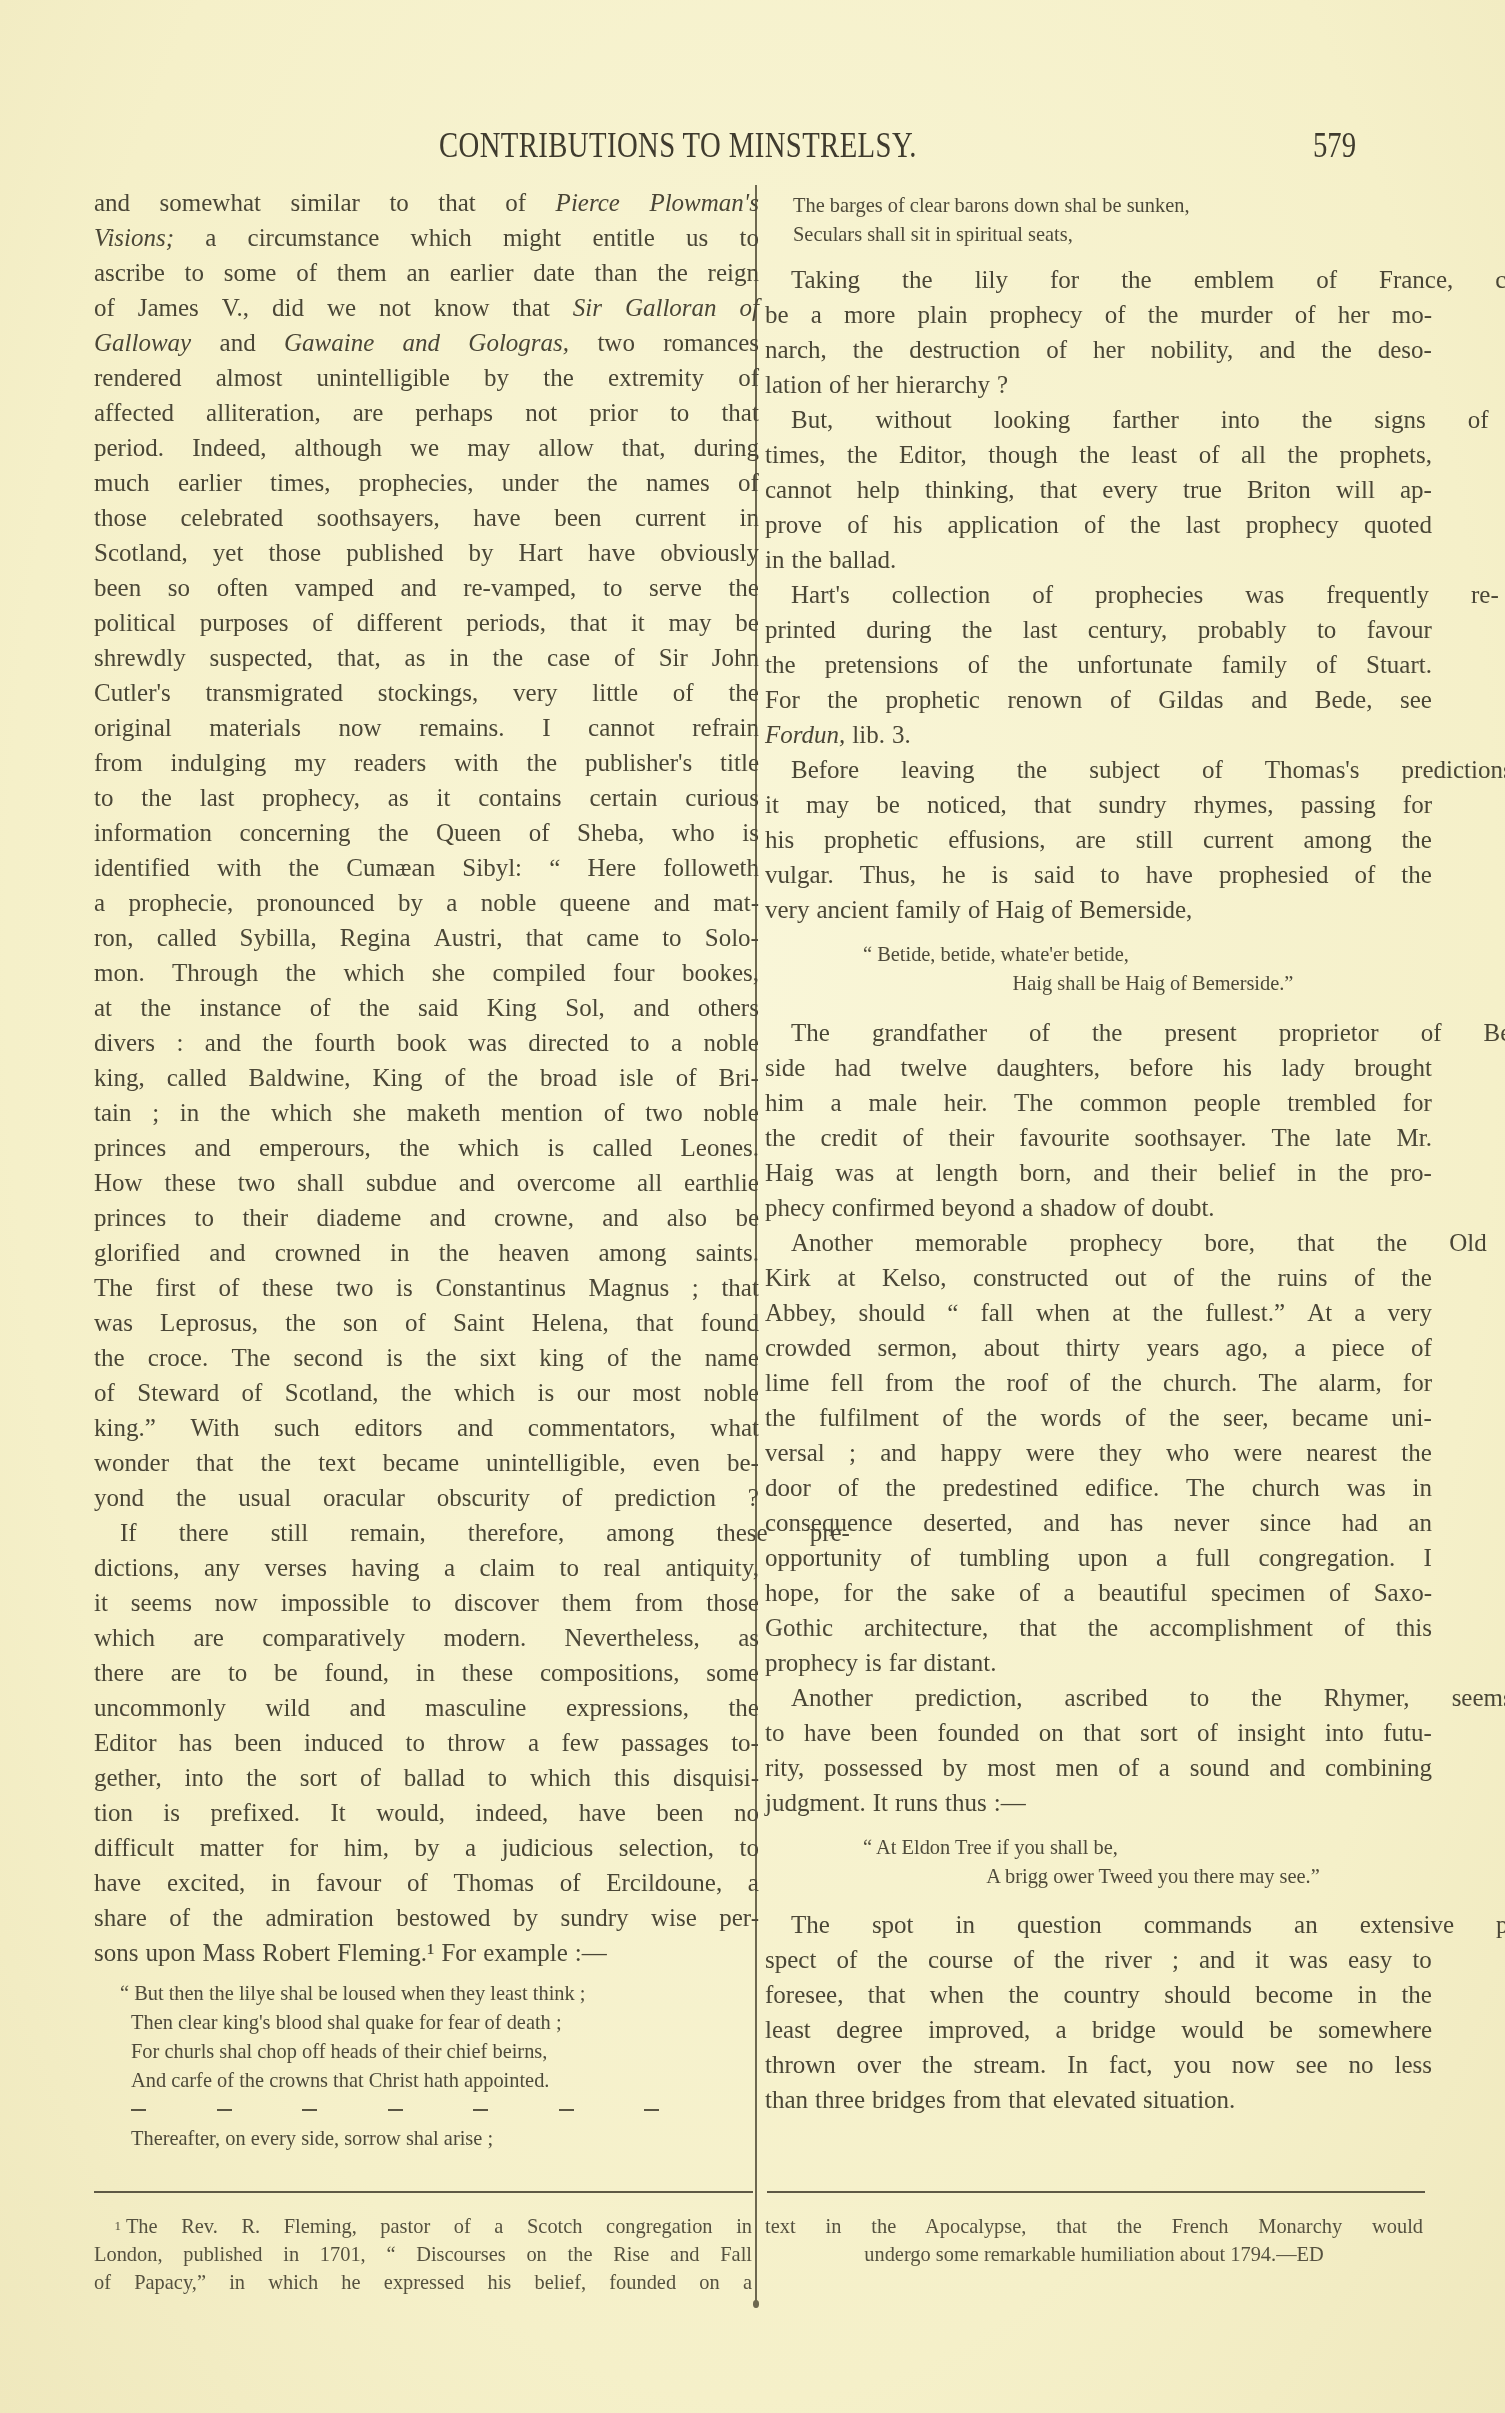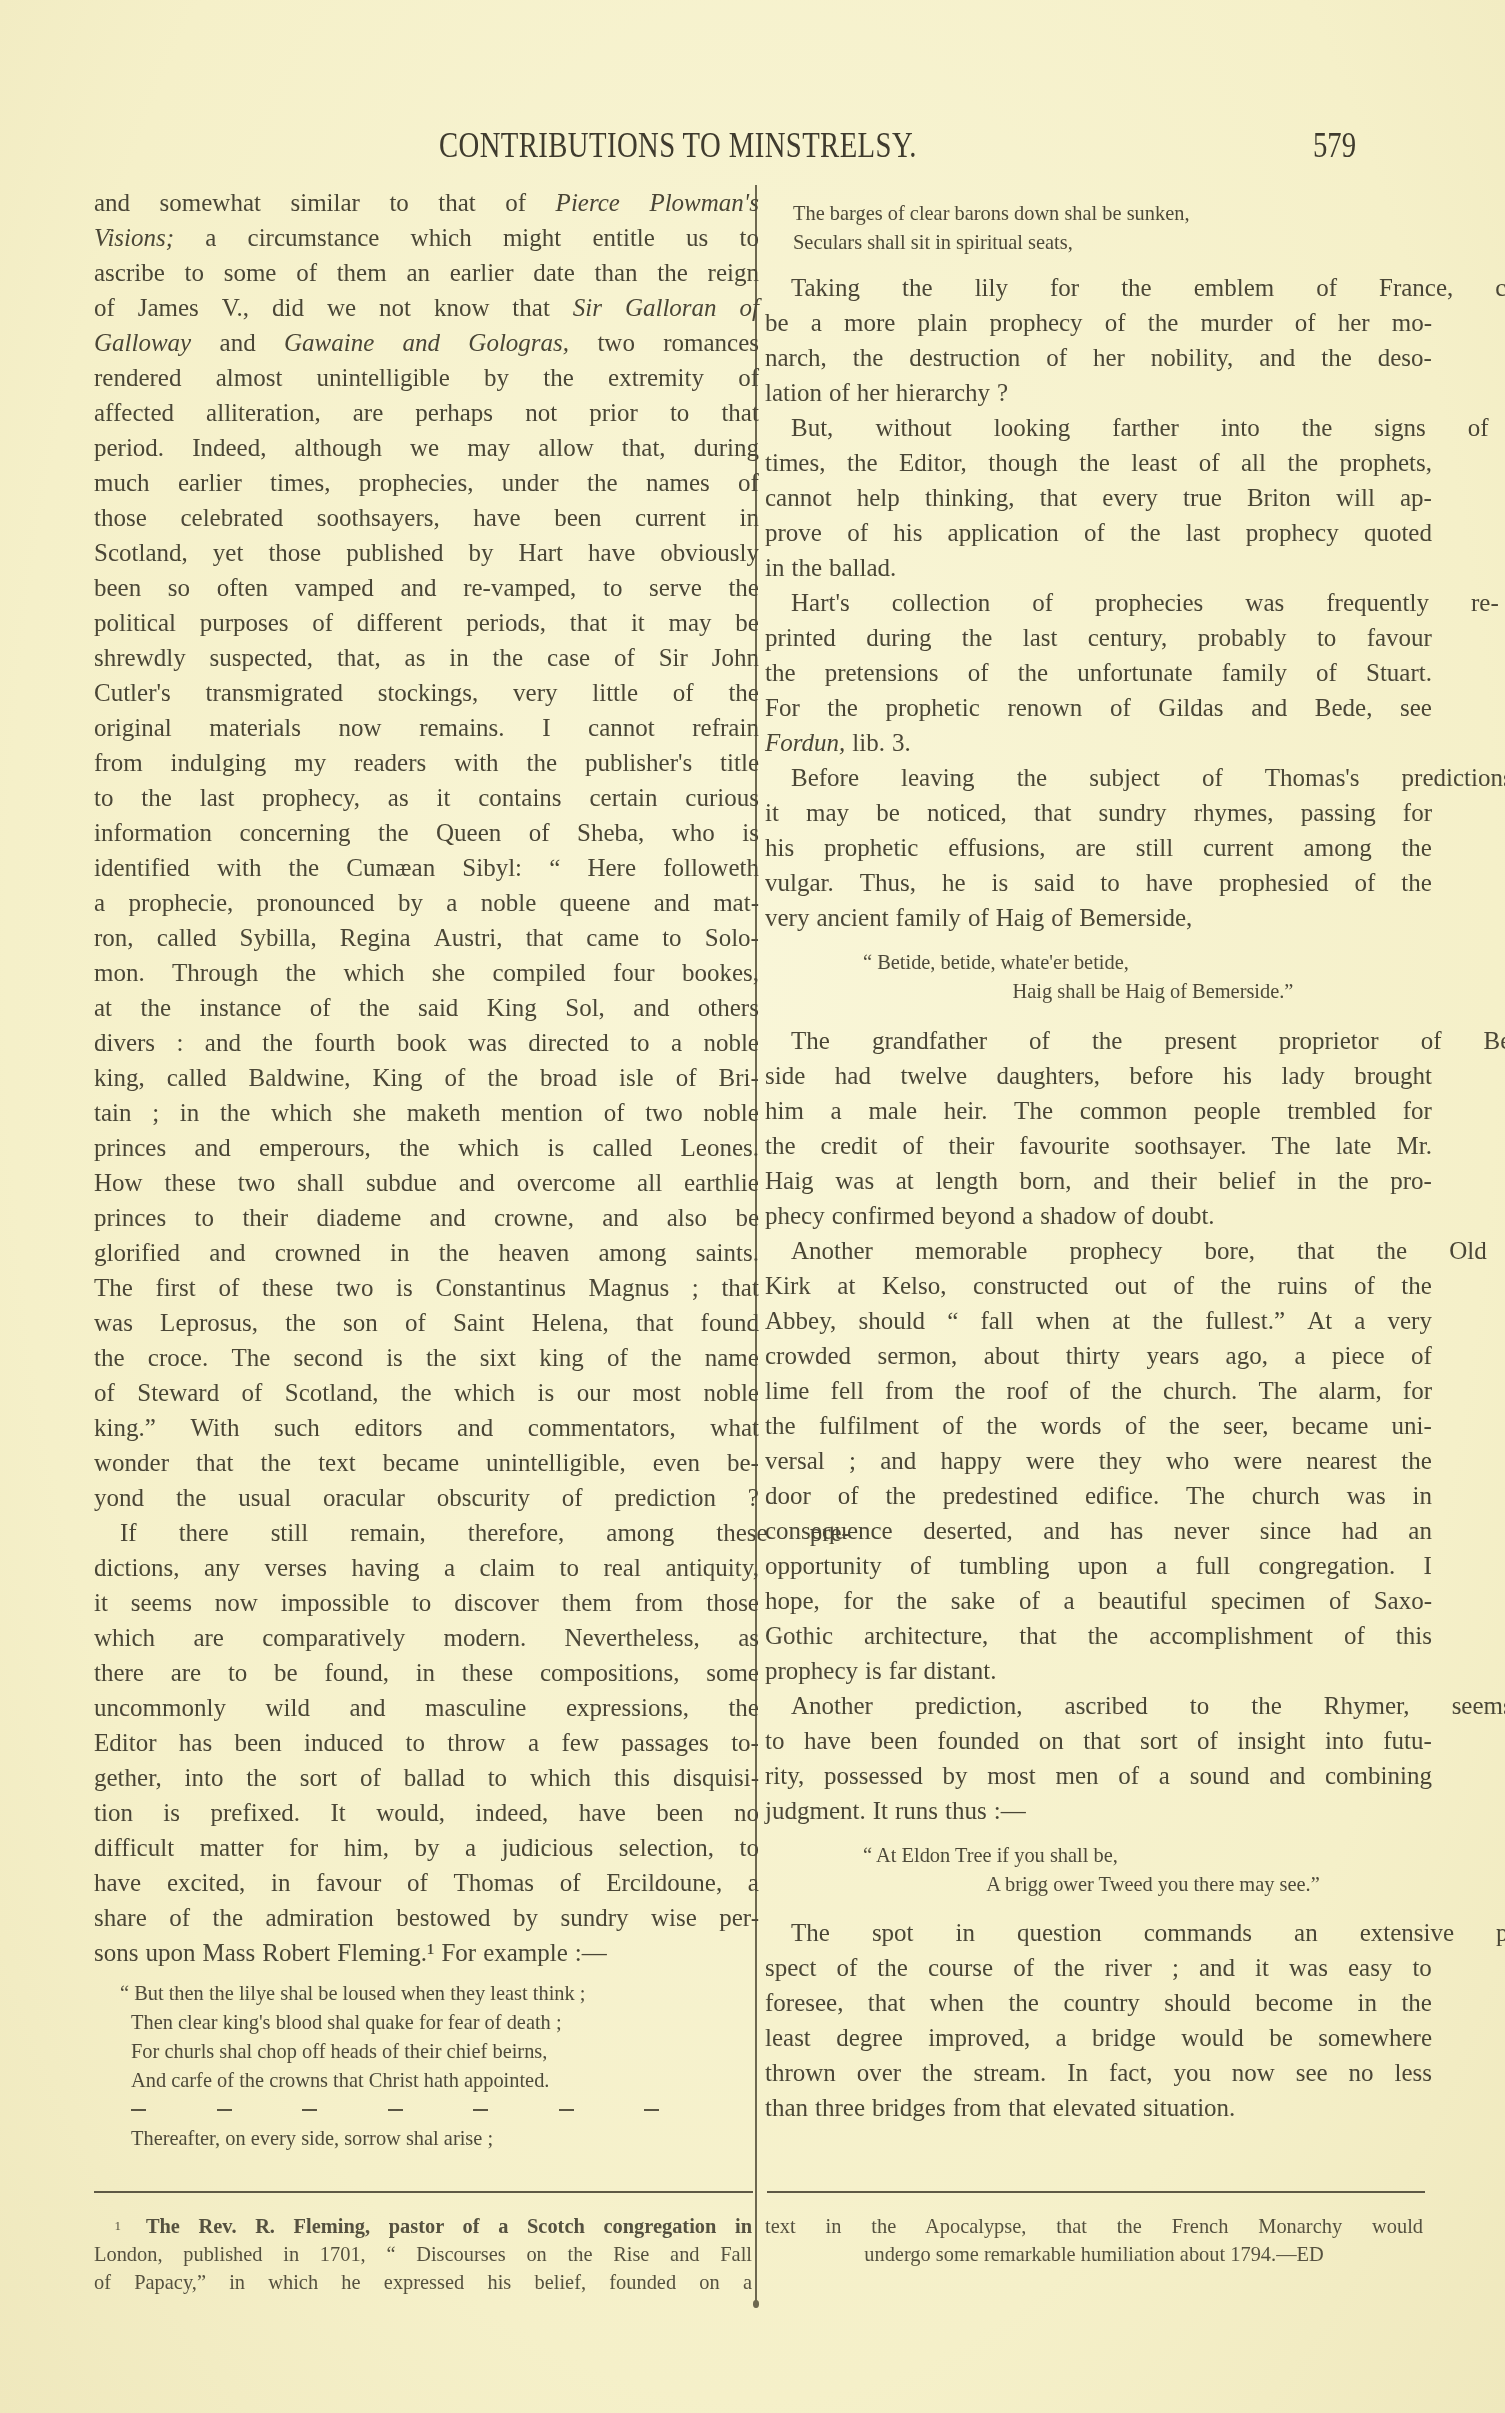--- a/index.html
+++ b/index.html
@@ -44,21 +44,21 @@
   .line.last span + span { margin-left: 0.28em; }
   .line.indent { padding-left: 26px; gap: 42px; }
   .it { font-style: italic; }
   .verse {
     font-size: 20.4px; line-height: 29px; margin: 9.3px 0 11px 0;
     color: #4e4a3a;
   }
   .verse .vline { white-space: nowrap; height: 29px; }
   .verse-left { padding-left: 26px; }
   .verse-left .vline.cont { padding-left: 11px; }
-  .verse-right-top { padding-left: 28px; margin-top: 14px; margin-bottom: 13px; }
+  .verse-right-top { padding-left: 28px; margin-top: 6px; margin-bottom: 13px; }
   .verse-center { padding-left: 98px; margin: 13px 0 16.7px 0; }
   .verse-center .vline.cont { padding-left: 11px; text-align: center; }
   .dash-row {
     display: flex; justify-content: space-between; width: 528px;
     padding-left: 11px; height: 29px; align-items: center;
   }
   .dash-row span { width: 15px; height: 1.9px; background: #5a5643; display: block; }
   .footnote-rule {
     position: absolute; top: 2191px; height: 1.9px; background: #5d5844;
   }
@@ -1179,21 +1179,21 @@
     </div>
 </section>
 
 <div class="footnote-rule" style="left:94px;width:659px;"></div>
 <div class="footnote-rule" style="left:767px;width:658px;"></div>
 
 <div class="footnote fn-left">
   <div class="line" style="height:28px;padding-left:20.4px;">
     <span style="display:flex;justify-content:space-between;width:100%;">
       <span class="sup">1</span>
-      <span style="flex:1;margin-left:25px;text-align:justify;text-align-last:justify;font-weight:bold;">The Rev. R. Fleming, pastor of a Scotch congregation in</span>
+      <span style="flex:1;margin-left:5px;text-align:justify;text-align-last:justify;">The Rev. R. Fleming, pastor of a Scotch congregation in</span>
     </span>
   </div>
   <div style="height:28px;white-space:nowrap;text-align:justify;text-align-last:justify;">London, published in 1701, “ Discourses on the Rise and Fall</div>
   <div style="height:28px;white-space:nowrap;text-align:justify;text-align-last:justify;">of Papacy,” in which he expressed his belief, founded on a</div>
 </div>
 
 <div class="footnote fn-right">
   <div style="height:28px;white-space:nowrap;text-align:justify;text-align-last:justify;">text in the Apocalypse, that the French Monarchy would</div>
   <div style="height:28px;white-space:nowrap;text-align:center;">undergo some remarkable humiliation about 1794.—ED</div>
 </div>

